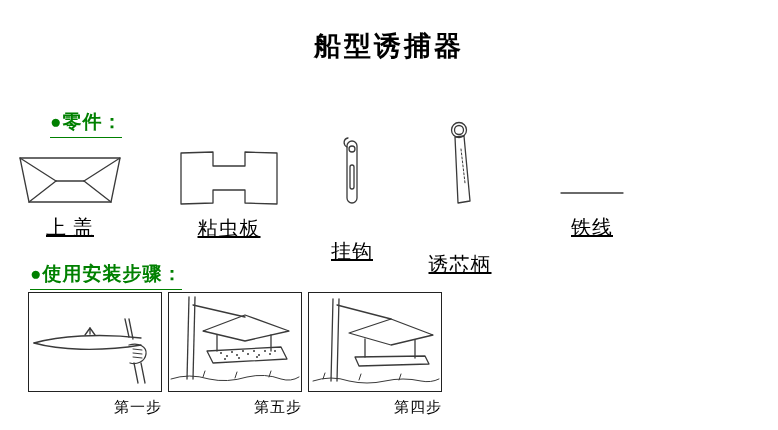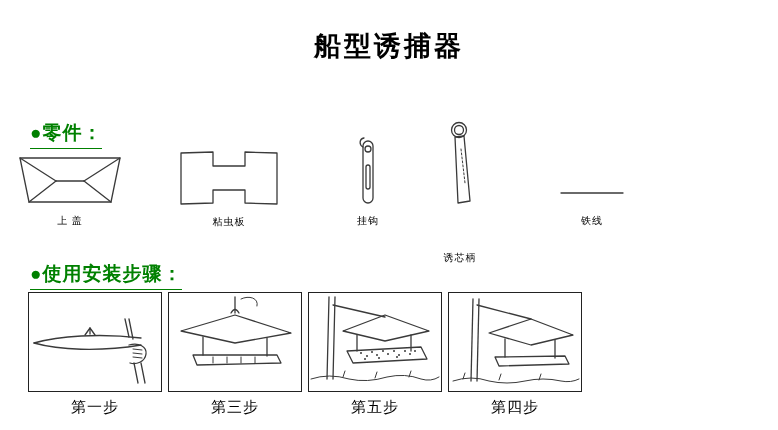--- a/index.html
+++ b/index.html
@@ -11,40 +11,40 @@
   .title {
     position:absolute; top:28px; left:0; width:100%;
     text-align:center; font-size:27px; font-weight:bold; letter-spacing:3px;
   }
   .section-heading {
     position:absolute; left:30px; display:inline-block;
     font-size:19px; font-weight:bold; color:var(--green,#008000);
     letter-spacing:1px; padding-bottom:2px;
     border-bottom:1px solid var(--green,#008000);
   }
-  .parts-heading { top:120px; }
+  .parts-heading { top:109px;margin-left:20px; }
   .steps-heading { top:261px;text-align:right; }
 
   .part { position:absolute; display:flex; flex-direction:column; align-items:center; }
   .part .label {
-    margin-top:7px; font-size:10px; letter-spacing:1px;
-    font-family:"Liberation Serif", serif; white-space:nowrap;
+    margin-top:7px; font-size:20px; letter-spacing:1px;
+    font-family:"Liberation Serif", serif; white-space:nowrap;text-decoration:underline;
   }
   .part-1 { left:18px;  top:151px; width:104px; }
   .part-2 { left:175px; top:148px; width:108px; }
-  .part-3 { left:338px; top:135px; width:60px; }
+  .part-3 { left:322px; top:135px; width:60px;gap:24px; }
   .part-4 { left:425px; top:121px; width:70px;gap:35px; }
   .part-5 { left:556px; top:188px; width:72px; }
   .part-5 .label { margin-top:16px; }
 
   .steps-row {
     position:absolute; left:28px; top:292px;
     display:flex; gap:6px;
   }
-  .step { display:flex; flex-direction:column; align-items:center; width:134px; }
+  .step { display:flex; flex-direction:column; align-items:flex-end; width:134px; }
   .step-box {
     width:134px; height:100px; border:1px solid #222; background:#fff;
     display:flex; align-items:center; justify-content:center;
   }
   .step .label {
     margin-top:6px; font-size:15px; letter-spacing:1px;
     font-family:"Liberation Serif", serif;
   }
 
   svg.art { display:block; }
@@ -131,35 +131,20 @@
           <path d="M 100,52 C 110,49 118,54 117,61 C 116,69 107,72 101,70"></path>
           <path class="thin" d="M 104,56 l 9,1 M 104,60 l 9,1 M 104,64 l 9,1"></path>
           <path d="M 105,70 L 109,90"></path>
           <path d="M 112,70 L 116,90"></path>
         </svg>
       </div>
       <div class="label">第一步</div>
     </div>
 
 
-    <div class="step">
-      <div class="step-box">
-        <svg class="art" width="132" height="98" viewBox="0 0 132 98">
-          <line x1="66" y1="4" x2="66" y2="20"></line>
-          <path d="M 62,20 q 4,-7 8,0"></path>
-          <path class="thin" d="M 72,6 C 80,2 90,5 88,13"></path>
-          <polygon points="12,38 66,22 122,40 66,50"></polygon>
-          <line x1="34" y1="44" x2="34" y2="62"></line>
-          <line x1="98" y1="45" x2="98" y2="63"></line>
-          <polygon points="24,62 108,62 112,70 28,72"></polygon>
-          <path class="thin" d="M 44,64 l 0,6 M 58,64 l 0,6 M 72,64 l 0,6 M 86,64 l 0,6"></path>
-        </svg>
-      </div>
-      <div class="label">第三步</div>
-    </div>
 
     <div class="step">
       <div class="step-box">
         <svg class="art" width="132" height="98" viewBox="0 0 132 98">
           <line x1="20" y1="4" x2="18" y2="86"></line>
           <line x1="26" y1="4" x2="24" y2="86"></line>
           <line x1="24" y1="12" x2="76" y2="24"></line>
           <polygon points="34,38 76,22 120,38 76,48"></polygon>
           <line x1="48" y1="42" x2="48" y2="58"></line>
           <line x1="102" y1="42" x2="102" y2="58"></line>

